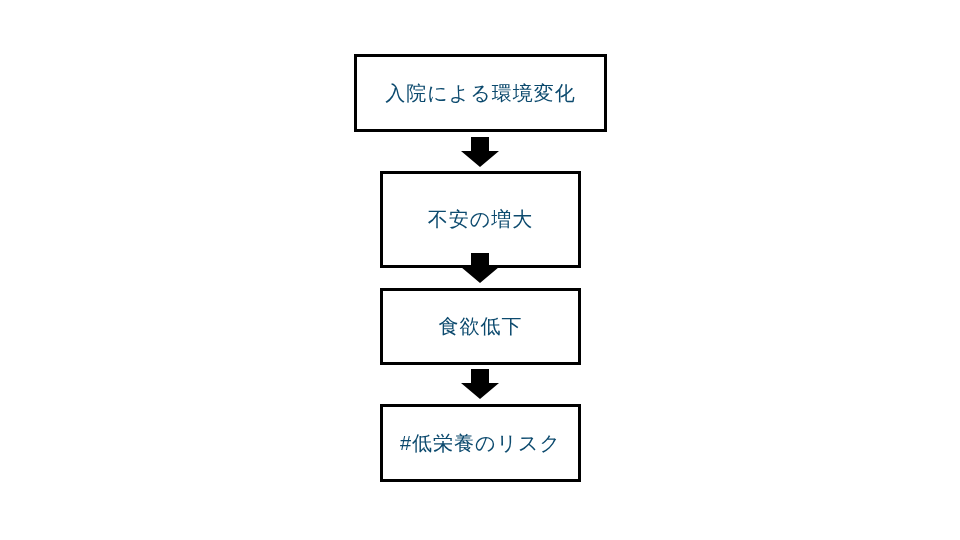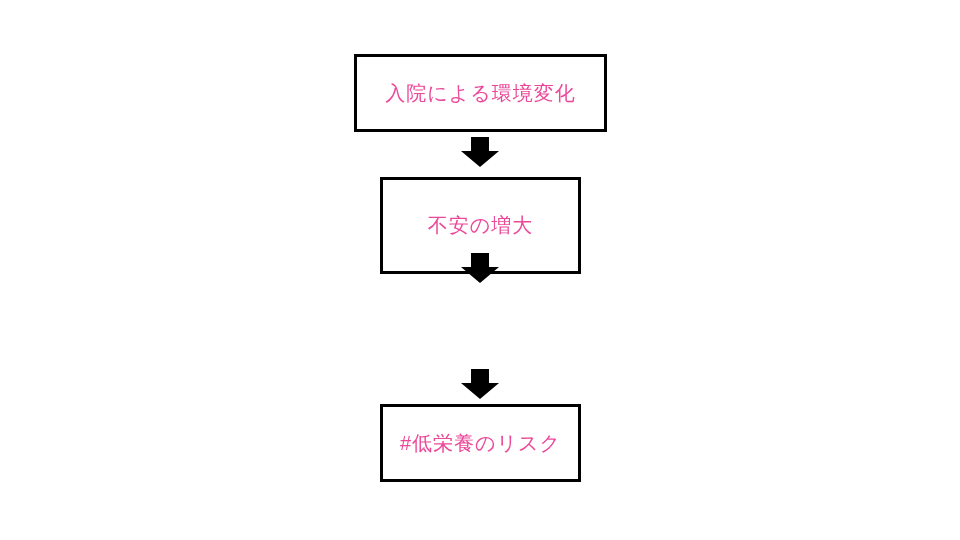--- a/index.html
+++ b/index.html
@@ -17,38 +17,38 @@
   }
   .flow-box {
     position: absolute;
     box-sizing: border-box;
     border: 3px solid #000000;
     background: #ffffff;
     display: flex;
     align-items: center;
     justify-content: center;
     font-size: 20px;
-    color: #ec4899;
+    color: #0c4a6e;
     letter-spacing: 1px;
     white-space: nowrap;
   }
   .flow-arrow {
     position: absolute;
     width: 38px;
     height: 30px;
     display: block;
   }
   .flow-arrow svg {
     display: block;
     width: 100%;
     height: 100%;
   }
   
   .box-1 { left: 354px; top: 54px;  width: 253px; height: 78px; }
-  .box-2 { left: 380px; top: 177px; width: 201px; height: 97px; font-family: Liberation Serif, serif; }
+  .box-2 { left: 380px; top: 171px; width: 201px; height: 97px; font-family: Liberation Serif, serif; }
   .box-3 { left: 380px; top: 288px; width: 201px; height: 77px; }
   .box-4 { left: 380px; top: 404px; width: 201px; height: 78px; text-align: right; }
   .arrow-1 { left: 461px; top: 137px; }
   .arrow-2 { left: 461px; top: 253px; }
   .arrow-3 { left: 461px; top: 369px; }
 </style>
 </head>
 <body>
 
 <div class="stage">
@@ -66,20 +66,23 @@
   <div class="flow-box box-2">
     <span>不安の増大</span>
   </div>
 
   <span class="flow-arrow arrow-2">
     <svg viewBox="0 0 38 30" xmlns="http://www.w3.org/2000/svg" aria-hidden="true">
       <polygon points="10,0 28,0 28,14 38,14 19,30 0,14 10,14" fill="#000000"></polygon>
     </svg>
   </span>
 
+  <div class="flow-box box-3">
+    <span>食欲低下</span>
+  </div>
 
   <span class="flow-arrow arrow-3">
     <svg viewBox="0 0 38 30" xmlns="http://www.w3.org/2000/svg" aria-hidden="true">
       <polygon points="10,0 28,0 28,14 38,14 19,30 0,14 10,14" fill="#000000"></polygon>
     </svg>
   </span>
 
   <div class="flow-box box-4">
     <span>#低栄養のリスク</span>
   </div>

